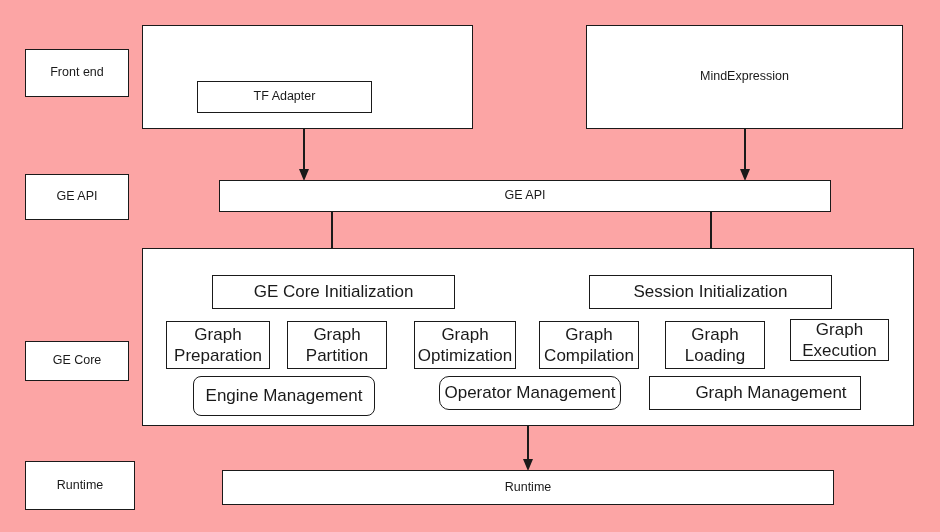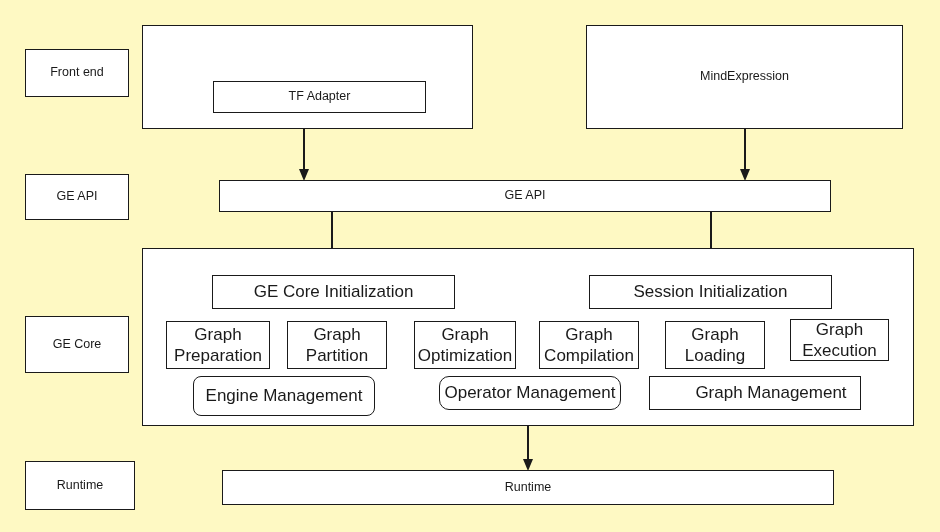--- a/index.html
+++ b/index.html
@@ -4,21 +4,21 @@
 <style>
   html, body {
     margin: 0;
     padding: 0;
     background: #000000;
   }
   #canvas {
     position: relative;
     width: 940px;
     height: 532px;
-    background: #fef9c3;
+    background: #fca5a5;
     font-family: "Liberation Sans", sans-serif;
     overflow: hidden;
   }
   .box {
     position: absolute;
     background: #ffffff;
     border: 1px solid #1a1a1a;
     box-sizing: border-box;
     display: flex;
     align-items: center;
@@ -59,31 +59,31 @@
 <body>
 
 <div id="canvas">
 
   <div class="box label-box" style="left:25px; top:49px; width:104px; height:48px;">
     <span>Front end</span>
   </div>
   <div class="box label-box" style="left:25px; top:174px; width:104px; height:46px;">
     <span>GE API</span>
   </div>
-  <div class="box label-box" style="left:25px; top:316px; width:104px; height:57px;">
+  <div class="box label-box" style="left:25px; top:341px; width:104px; height:40px;">
     <span>GE Core</span>
   </div>
   <div class="box label-box" style="left:25px; top:461px; width:110px; height:49px;">
     <span>Runtime</span>
   </div>
 
   <div class="box" style="left:142px; top:25px; width:331px; height:104px; display:block;">
     <div class="group-title" style="left:0; top:56px; width:331px;">Tensorflow</div>
   </div>
-  <div class="box" style="left:213px; top:81px; width:213px; height:32px;">
+  <div class="box" style="left:197px; top:81px; width:175px; height:32px;">
     <span>TF Adapter</span>
   </div>
 
   <div class="box" style="left:586px; top:25px; width:317px; height:104px;">
     <span>MindExpression</span>
   </div>
 
   <div class="arrow" style="left:294px; top:129px; width:20px; height:52px;">
     <svg width="20" height="52" viewBox="0 0 20 52">
       <line x1="10" y1="0" x2="10" y2="42" stroke="#1a1a1a" stroke-width="2"></line>

